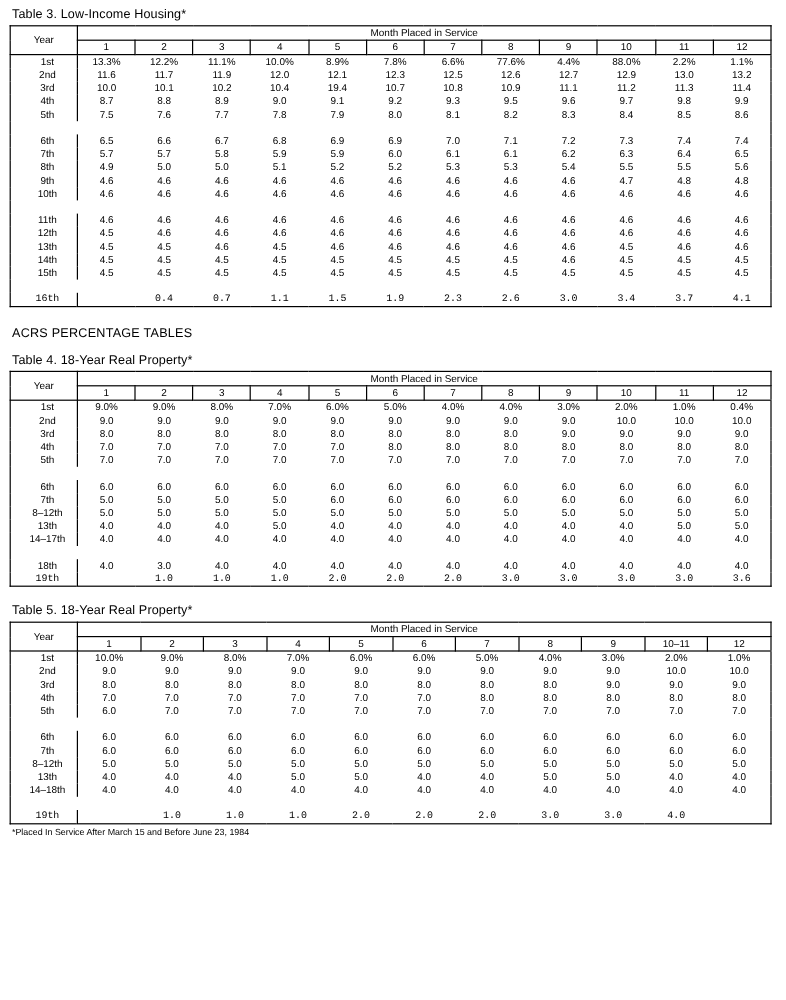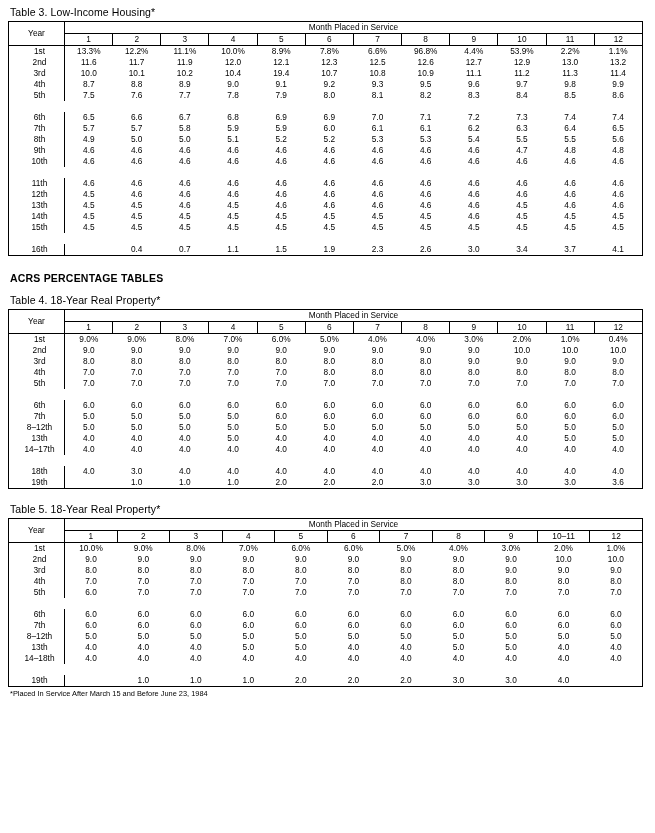--- a/index.html
+++ b/index.html
@@ -22,21 +22,21 @@
     width: 647px;
   }
   .tbl-title {
     font-size: 10.5px;
     font-weight: normal;
     margin: 0 0 3px 2px;
     letter-spacing: 0.1px;
   }
   .section-head {
     font-size: 10.5px;
-    font-weight: bold;
+    font-weight: normal;
     margin: 16px 0 10px 2px;
     letter-spacing: 0.2px;
   }
   table.irs {
     border-collapse: collapse;
     width: 635px;
     table-layout: fixed;
     border: 1px solid #000;
   }
   table.irs td, table.irs th {
@@ -53,20 +53,21 @@
   table.irs tbody td {
     border: none;
   }
   table.irs tbody td.yr {
     border-right: 1px solid #000;
     text-align: center;
     padding-left: 6px;
   }
   table.irs tbody tr.lastrow td {
     border-bottom: none;
+    font-family: Liberation Mono, monospace;
   }
   .hdr-mps {
     border-bottom: 1px solid #000;
     font-size: 8.6px;
     height: 12px;
     line-height: 12px;
   }
   .hdr-year {
     border-right: 1px solid #000;
     font-size: 8.6px;
@@ -121,23 +122,23 @@
       <tbody>
           <tr>
             <td class="yr">1st</td>
             <td>13.3%</td>
             <td>12.2%</td>
             <td>11.1%</td>
             <td>10.0%</td>
             <td>8.9%</td>
             <td>7.8%</td>
             <td>6.6%</td>
-            <td>96.8%</td>
+            <td>77.6%</td>
             <td>4.4%</td>
-            <td>53.9%</td>
+            <td>88.0%</td>
             <td>2.2%</td>
             <td>1.1%</td>
           </tr>
           <tr>
             <td class="yr">2nd</td>
             <td>11.6</td>
             <td>11.7</td>
             <td>11.9</td>
             <td>12.0</td>
             <td>12.1</td>

